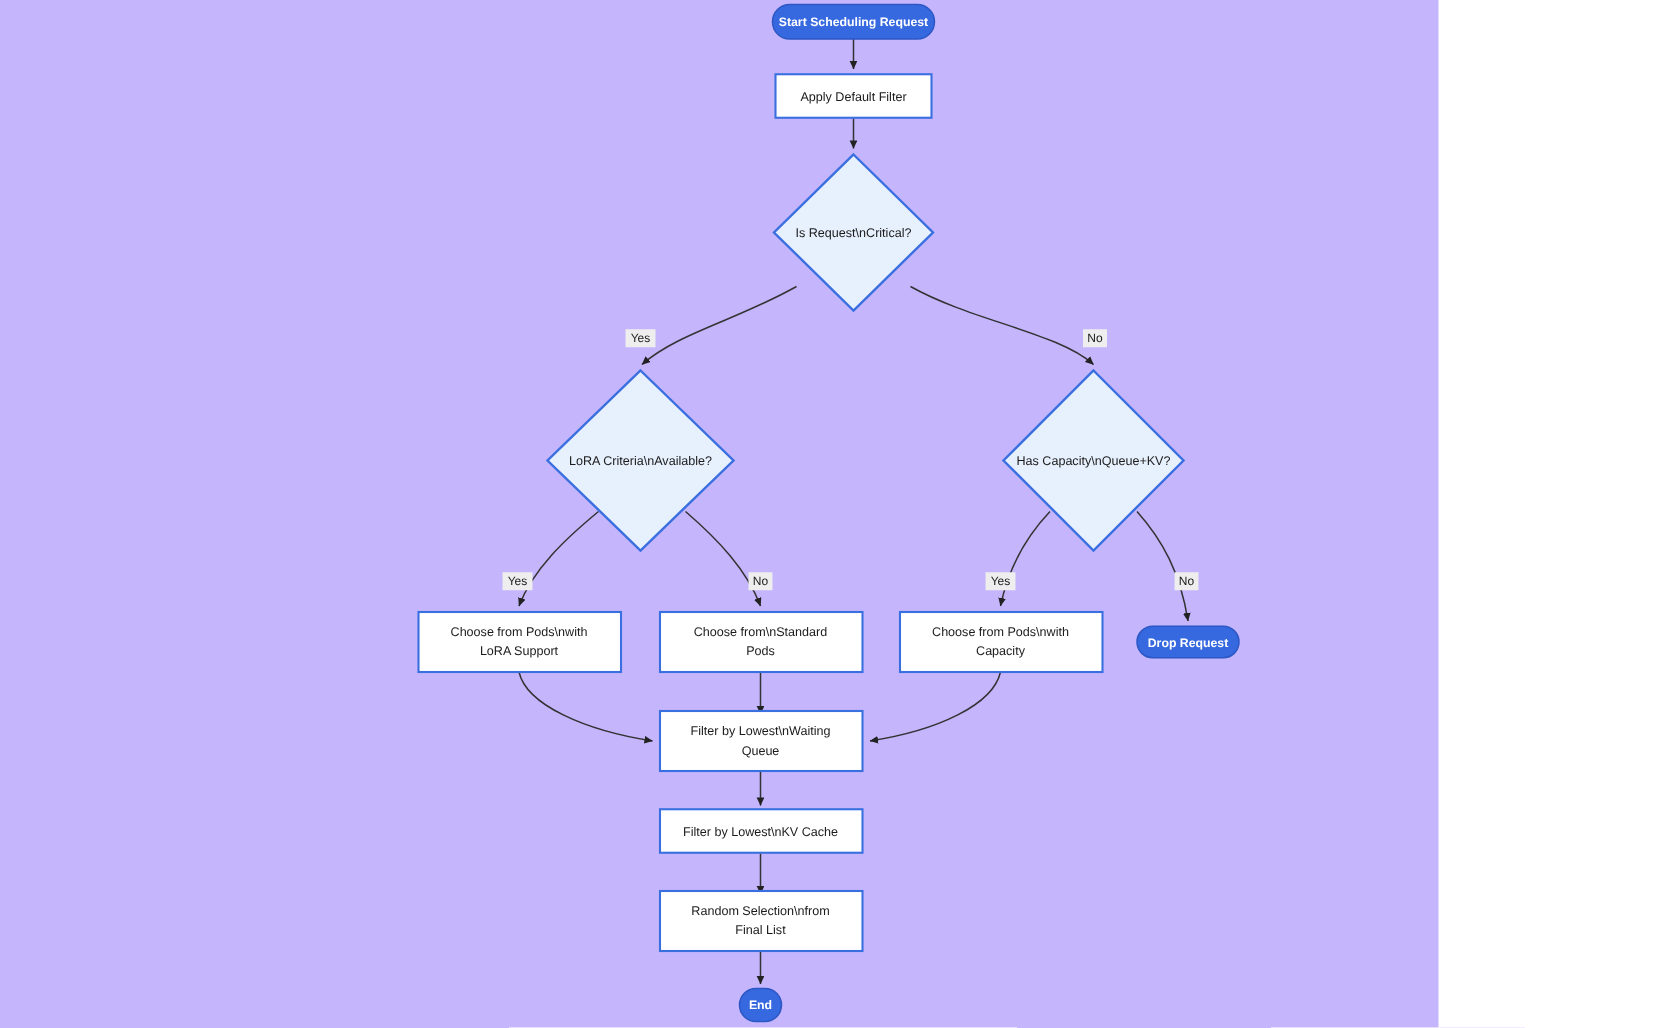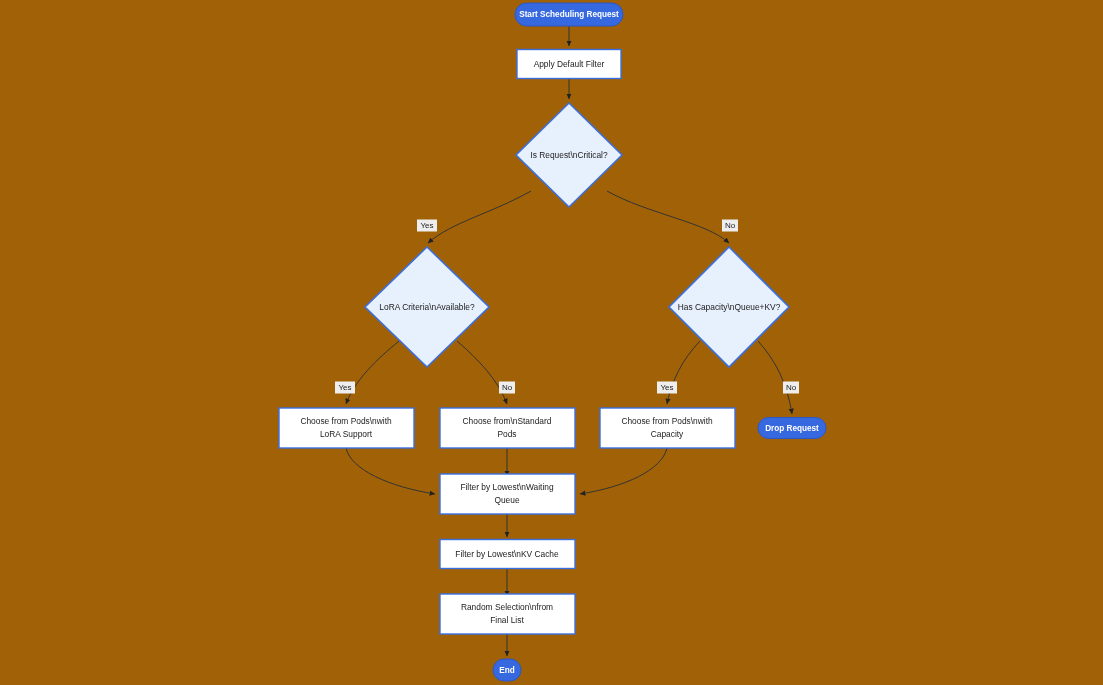--- a/index.html
+++ b/index.html
@@ -7,23 +7,23 @@
     margin: 0;
     padding: 0;
     background: #ffffff;
   }
   body {
     font-family: "Liberation Sans", sans-serif;
     color: #222222;
   }
   #flow-root {
     position: relative;
-    width: 1103px;
+    width: 959px;
     height: 685px;
-    background: #a16207;
+    background: #c4b5fd;
     overflow: hidden;
   }
   svg.flow-svg {
     position: absolute;
     left: 0;
     top: 0;
     width: 1103px;
     height: 685px;
   }
   .edge-path {

